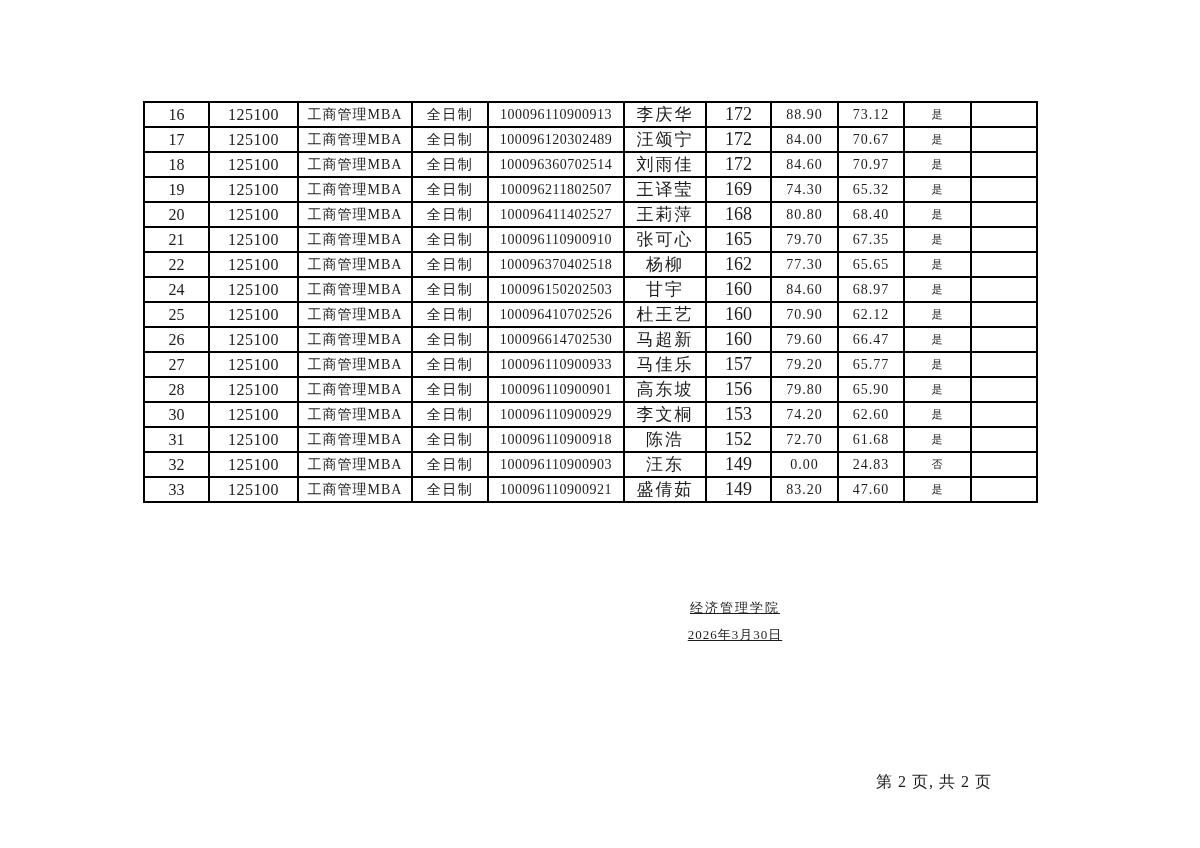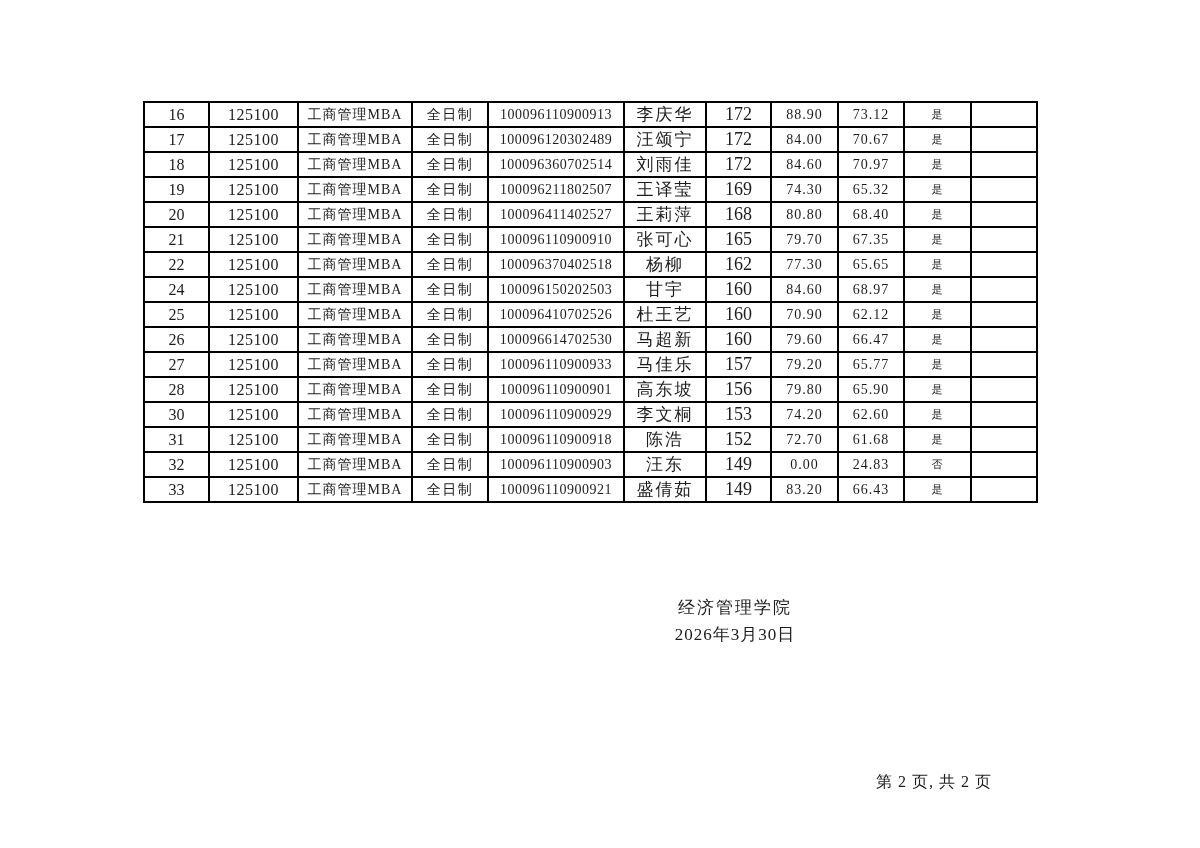--- a/index.html
+++ b/index.html
@@ -51,22 +51,23 @@
   td.col-8 { font-size: 14px; letter-spacing: 1px; }
   td.col-9 { font-size: 11px; letter-spacing: 1px; }
   td.col-10 { font-size: 14px; }
 
   .signature {
     position: absolute;
     top: 594px;
     left: 535px;
     width: 400px;
     text-align: center;
-    font-size: 17px;
+    font-size: 13px;
     line-height: 27px;
+    text-decoration: underline;
   }
   .signature .dept { letter-spacing: 2px; }
   .signature .date { letter-spacing: 1px; }
 
   .page-footer {
     position: absolute;
     top: 772px;
     left: 0;
     width: 992px;
     text-align: right;
@@ -291,21 +292,21 @@
         </tr>
         <tr>
           <td class="col-0">33</td>
           <td class="col-1">125100</td>
           <td class="col-2">工商管理MBA</td>
           <td class="col-3">全日制</td>
           <td class="col-4">100096110900921</td>
           <td class="col-5">盛倩茹</td>
           <td class="col-6">149</td>
           <td class="col-7">83.20</td>
-          <td class="col-8">66.43</td>
+          <td class="col-8">47.60</td>
           <td class="col-9">是</td>
           <td class="col-10"></td>
         </tr>
       </tbody>
   </table>
 
   <div class="signature">
     <div class="dept">经济管理学院</div>
     <div class="date">2026年3月30日</div>
   </div>

